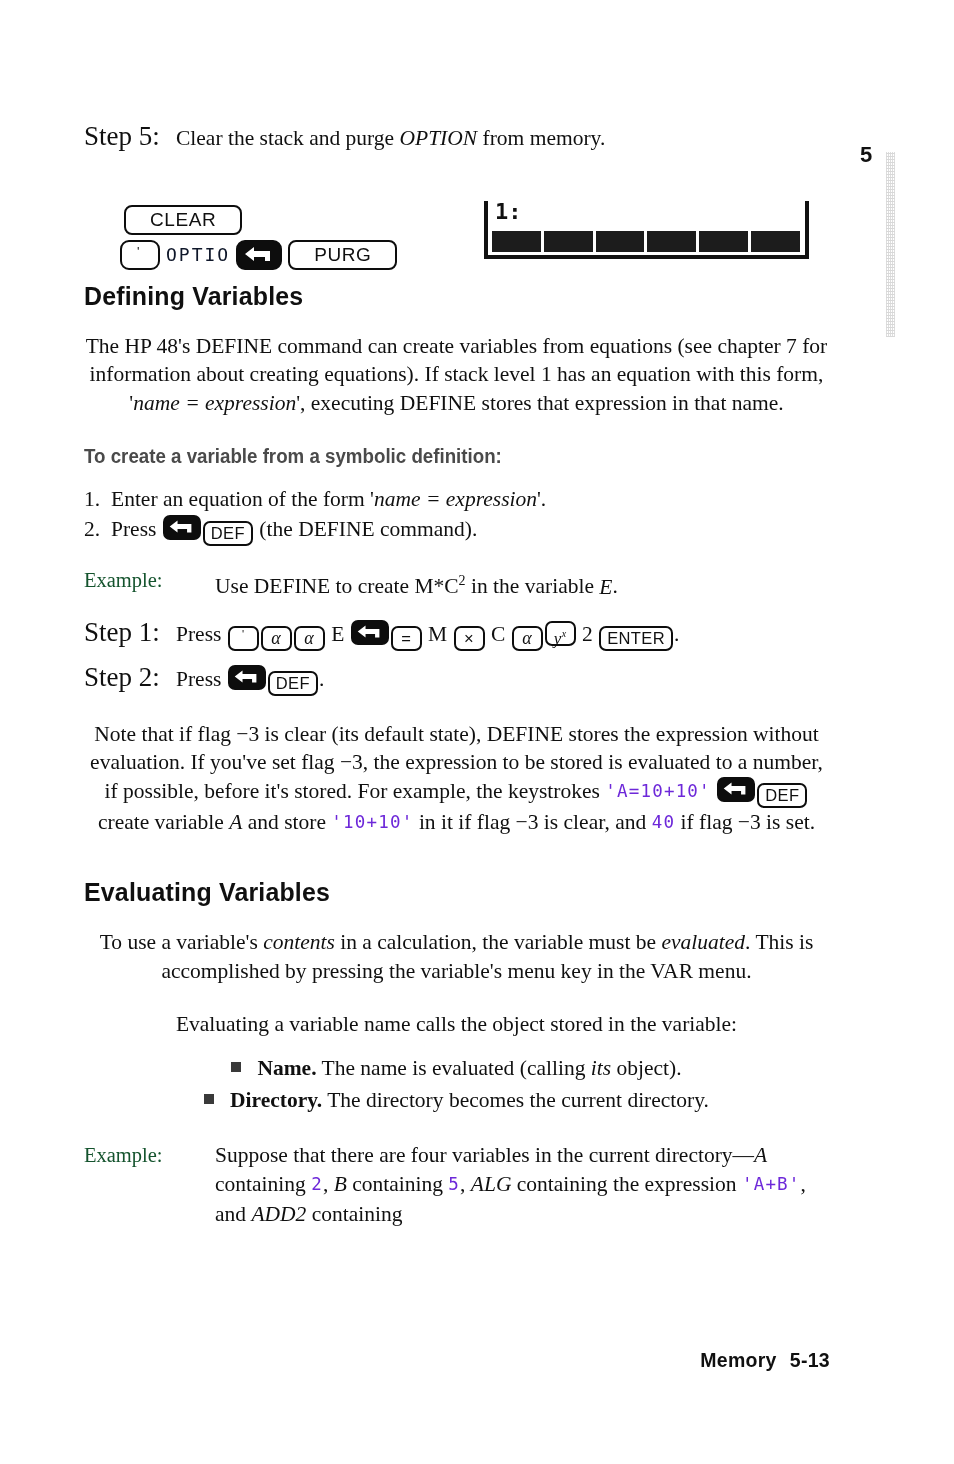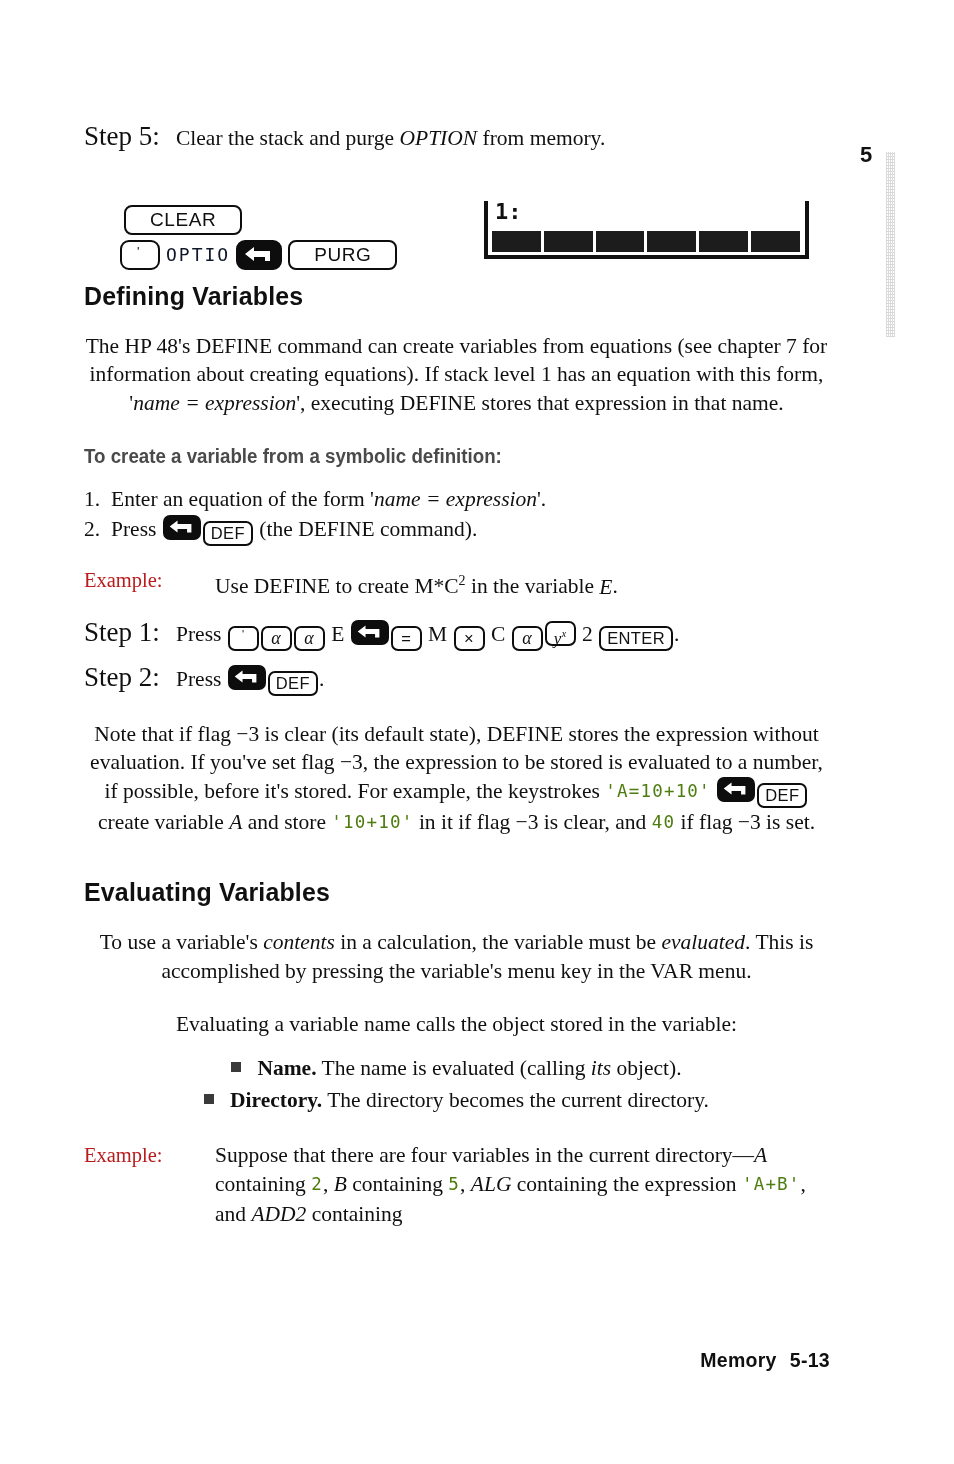--- a/index.html
+++ b/index.html
@@ -68,30 +68,30 @@
     font-weight: bold;
     font-size: 19.5px;
     margin: 0;
     color: #4a4a4a;
     transform: scaleX(0.96);
     transform-origin: left center;
   }
 
   
   .exlabel {
-    color: #b91c1c;
+    color: #14532d;
     font-size: 20.5px;
   }
 
   
   .calc {
     font-family: "DejaVu Sans Mono", monospace;
     font-size: 17.5px;
     letter-spacing: 1.2px;
-    color: #4d7c0f;
+    color: #6d28d9;
     position: relative;
     top: -1px;
   }
   .calc-faint {
     font-family: "DejaVu Sans Mono", monospace;
     font-size: 18px;
     letter-spacing: 2px;
     color: #0f172a;
   }
 

